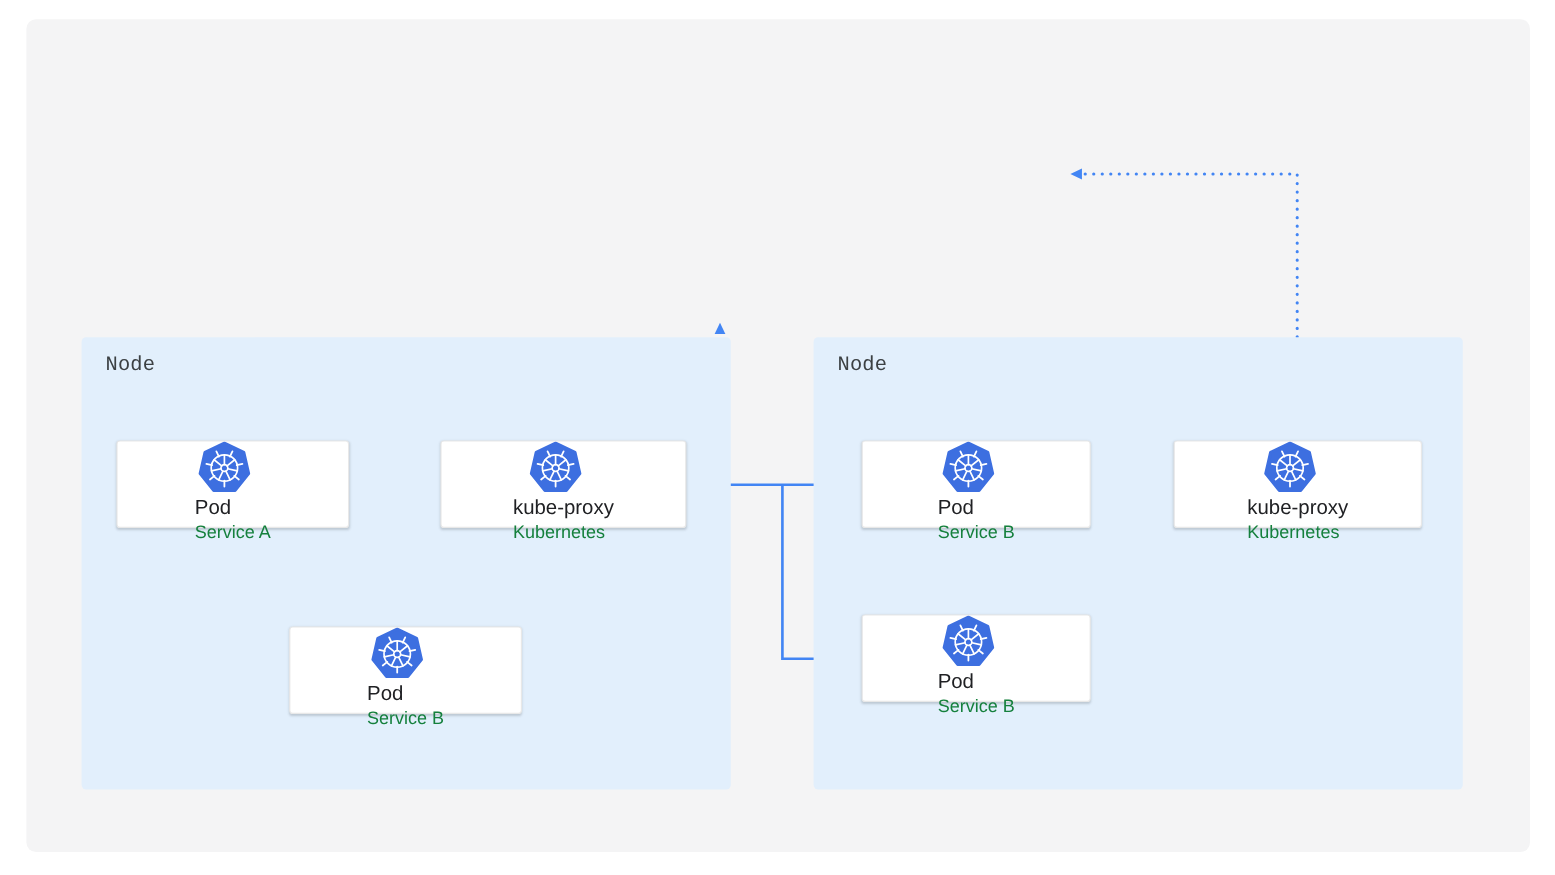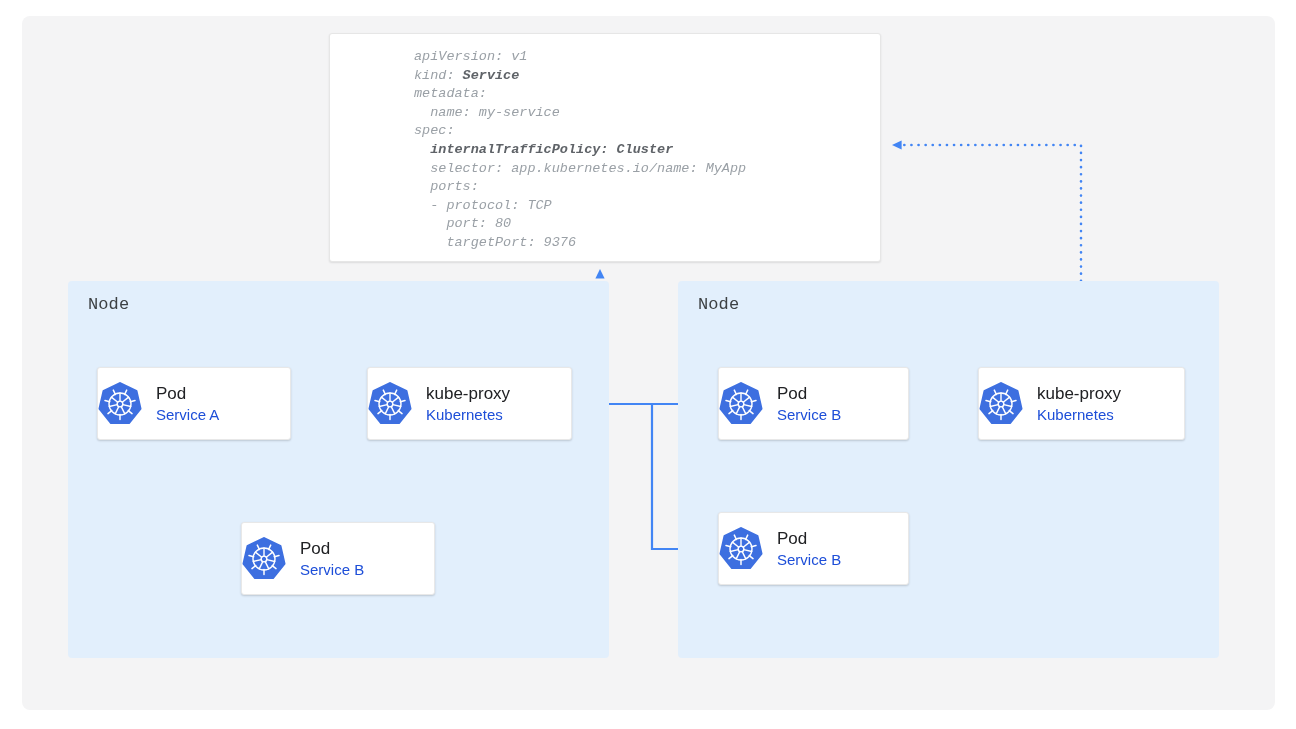--- a/index.html
+++ b/index.html
@@ -95,40 +95,41 @@
   
   .card {
     position: absolute;
     background: #ffffff;
     border: 1px solid #e8e8e8;
     border-radius: 3px;
     box-shadow: 0 1px 2px rgba(60,64,67,0.22);
     box-sizing: border-box;
     display: flex;
     align-items: center;
+    flex-direction: column;
   }
   .card .k8s {
     flex: 0 0 auto;
     width: 44px;
     height: 44px;
     margin-right: 14px;
   }
   .card .txt {
     display: flex;
     flex-direction: column;
     justify-content: center;
   }
   .card .t1 {
     font-size: 17px;
     color: #202124;
     line-height: 21px;
   }
   .card .t2 {
     font-size: 15px;
-    color: #1d4ed8;
+    color: #15803d;
     line-height: 20px;
     margin-top: 1px;
   }
 
   
   #pod-a        { left: 97px;  top: 367px; width: 194px; height: 73px; }
   #kube-left    { left: 367px; top: 367px; width: 205px; height: 73px; }
   #pod-b-left   { left: 241px; top: 522px; width: 194px; height: 73px; }
   #pod-b-r-top  { left: 718px; top: 367px; width: 191px; height: 73px; }
   #pod-b-r-bot  { left: 718px; top: 512px; width: 191px; height: 73px; }
@@ -157,33 +158,20 @@
 
     <path d="M573,404 L710,404" fill="none" stroke="#4285f4" stroke-width="2.2" marker-end="url(#ah)"></path>
 
     <path d="M652,404 L652,549 L710,549" fill="none" stroke="#4285f4" stroke-width="2.2" marker-end="url(#ah)"></path>
 
     <path d="M470,366 L470,313 L600,313 L600,270" fill="none" stroke="#4285f4" stroke-width="2.6" stroke-linecap="round" stroke-dasharray="0.1 7" marker-end="url(#ahd)"></path>
 
     <path d="M1081,366 L1081,145 L893,145" fill="none" stroke="#4285f4" stroke-width="2.6" stroke-linecap="round" stroke-dasharray="0.1 7" marker-end="url(#ahd)"></path>
   </svg>
 
-  <div id="yaml-card">
-    <pre id="yaml-code">apiVersion: v1
-kind: <span class="b">Service</span>
-metadata:
-  name: my-service
-spec:
-<span class="b">  internalTrafficPolicy: Cluster</span>
-  selector: app.kubernetes.io/name: MyApp
-  ports:
-  - protocol: TCP
-    port: 80
-    targetPort: 9376</pre>
-  </div>
 
   <div class="node-box" id="node-left">
     <div class="node-label">Node</div>
   </div>
 
   <div class="node-box" id="node-right">
     <div class="node-label">Node</div>
   </div>
 
   <div class="card" id="pod-a">

